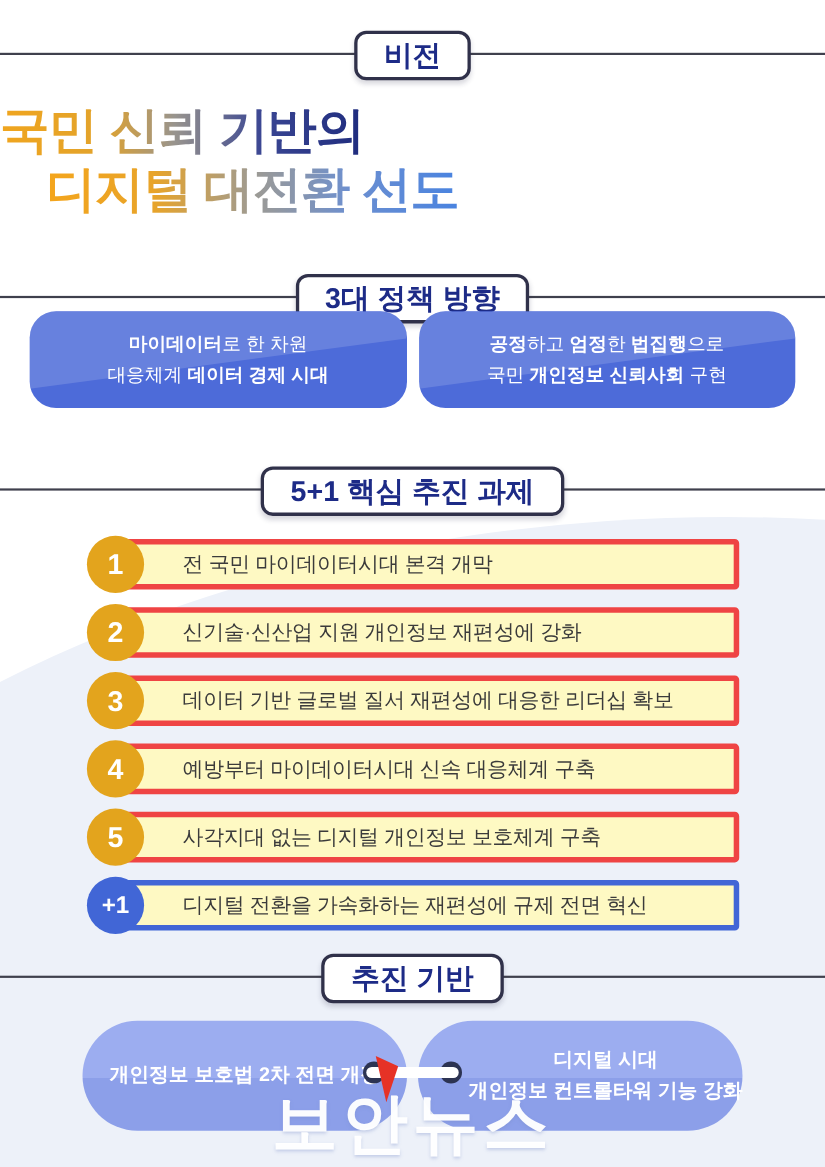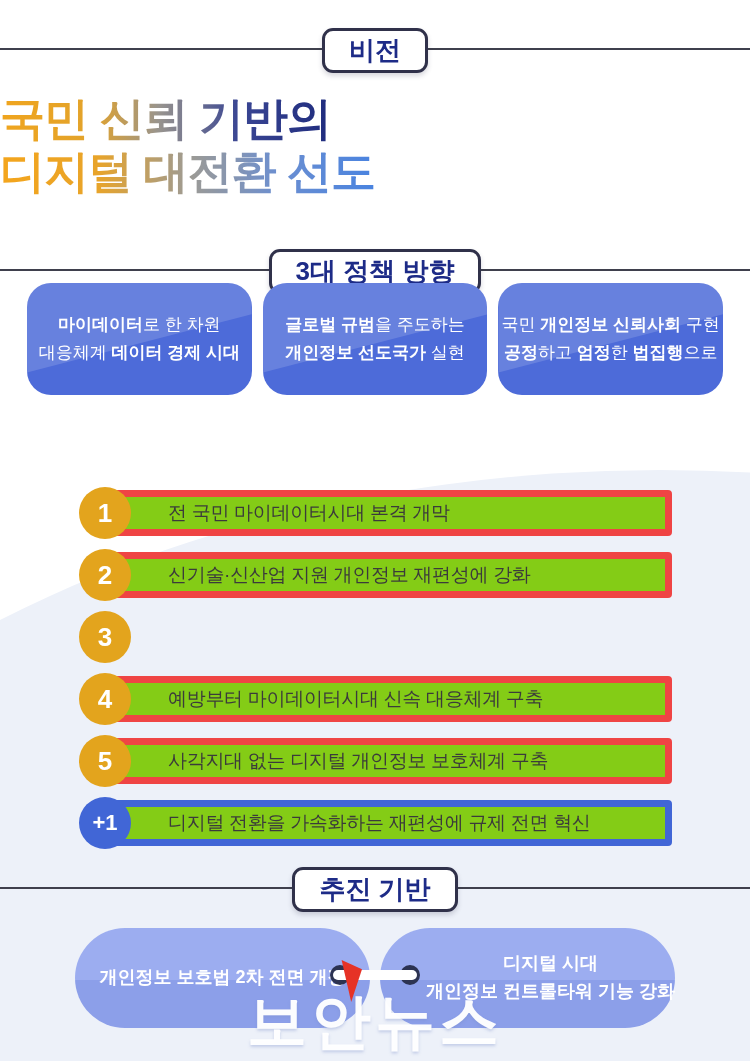--- a/index.html
+++ b/index.html
@@ -19,35 +19,35 @@
   .head-vision{top:28px;}
   .head-policy{top:221px;margin-top:28px;}
   .head-tasks{top:424px;}
   .head-foundation{top:867px;}
 
   
   .title{position:absolute;top:92px;left:0;right:0;font-weight:800;font-size:45px;line-height:1.18;letter-spacing:-1px;}
   .title .l1{background:linear-gradient(90deg,#f0a51e 0%,#e2a32c 28%,#98948e 48%,#3a4693 72%,#1f2c7e 100%);
              -webkit-background-clip:text;background-clip:text;color:transparent;display:inline-block;}
   .title .l2{background:linear-gradient(90deg,#f4a51c 0%,#e8a42a 26%,#9e9b93 50%,#6c8fd0 74%,#4983e0 100%);
-             -webkit-background-clip:text;background-clip:text;color:transparent;display:inline-block;}
+             -webkit-background-clip:text;background-clip:text;color:transparent;display:inline-block;margin-left:42px;}
 
   
   .cards{position:absolute;top:283px;left:27px;right:27px;display:flex;gap:11px;}
-  .card{position:relative;flex:1;height:112px;border-radius:24px;background:#4d6bd9;overflow:hidden;
+  .card{position:relative;flex:1;height:88px;border-radius:24px;background:#4d6bd9;overflow:hidden;
         display:flex;align-items:center;justify-content:center;text-align:center;
         color:#fff;font-size:17px;line-height:1.65;}
   .card::before{content:"";position:absolute;inset:0;background:rgba(255,255,255,.15);
         clip-path:polygon(0 0,100% 0,100% 28%,0 80%);}
   .card .txt{position:relative;}
 
   
   .task{position:absolute;left:79px;right:78px;height:52px;}
-  .task .bar{position:absolute;left:24px;right:0;top:3px;bottom:3px;background:#84cc16;
-             border:7px solid #ef4444;border-radius:4px;display:flex;align-items:center;
+  .task .bar{position:absolute;left:24px;right:0;top:3px;bottom:3px;background:#fef9c3;
+             border:5px solid #ef4444;border-radius:4px;display:flex;align-items:center;
              padding-left:58px;font-size:19px;color:#3b3b3b;letter-spacing:-0.3px;}
   .task .num{position:absolute;left:0;top:0;width:52px;height:52px;border-radius:50%;background:#e3a41d;
              color:#fff;font-weight:800;font-size:26px;display:flex;align-items:center;justify-content:center;z-index:2;}
   .task.blue .bar{border-color:#4166d6;}
   .task.blue .num{background:#4166d6;font-size:22px;}
   .t0{top:487px;} .t1{top:549px;} .t2{top:611px;} .t3{top:673px;} .t4{top:735px;} .t5{top:797px;}
 
   
   .pill{position:absolute;top:928px;height:100px;border-radius:52px;
         background:linear-gradient(180deg,#9cadf0 0%,#9cadf0 52%,#8c9fe9 52%,#8c9fe9 100%);
@@ -93,43 +93,41 @@
 
   <div class="cards">
     <div class="card">
       <div class="txt">
           <div><span class="b">마이데이터</span><span>로 한 차원</span></div>
           <div><span>대응체계 </span><span class="b">데이터 경제 시대</span></div>
         </div>
     </div>
     <div class="card">
       <div class="txt">
-          <div><span class="b">글로벌 규범</span><span>을 주도하는</span></div>
-          <div><span class="b">개인정보 선도국가</span><span> 실현</span></div>
-        </div>
-    </div>
-    <div class="card">
-      <div class="txt">
+          <div><span class="b">공정</span><span>하고 </span><span class="b">엄정</span><span>한 </span><span class="b">법집행</span><span>으로</span></div>
           <div><span>국민 </span><span class="b">개인정보 신뢰사회</span><span> 구현</span></div>
-          <div><span class="b">공정</span><span>하고 </span><span class="b">엄정</span><span>한 </span><span class="b">법집행</span><span>으로</span></div>
         </div>
     </div>
   </div>
 
+  <div class="section-head head-tasks">
+    <span class="badge">5+1 핵심 추진 과제</span>
+  </div>
 
   <div class="task t0">
     <div class="num">1</div>
     <div class="bar">전 국민 마이데이터시대 본격 개막</div>
   </div>
   <div class="task t1">
     <div class="num">2</div>
     <div class="bar">신기술·신산업 지원 개인정보 재편성에 강화</div>
   </div>
   <div class="task t2">
     <div class="num">3</div>
+    <div class="bar">데이터 기반 글로벌 질서 재편성에 대응한 리더십 확보</div>
   </div>
   <div class="task t3">
     <div class="num">4</div>
     <div class="bar">예방부터 마이데이터시대 신속 대응체계 구축</div>
   </div>
   <div class="task t4">
     <div class="num">5</div>
     <div class="bar">사각지대 없는 디지털 개인정보 보호체계 구축</div>
   </div>
   <div class="task t5 blue">

